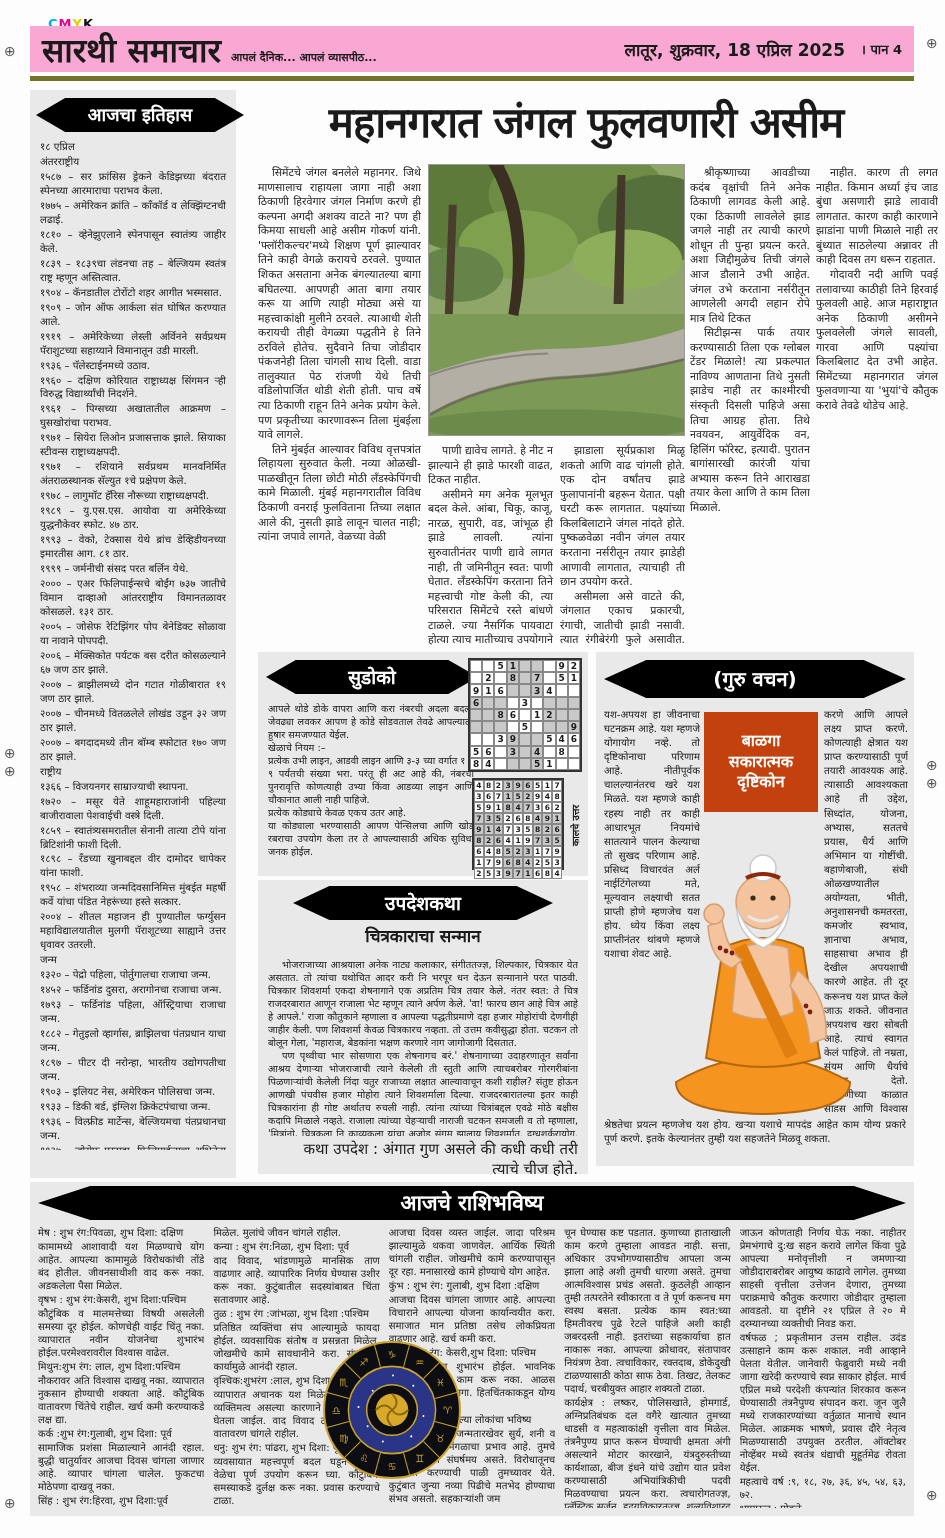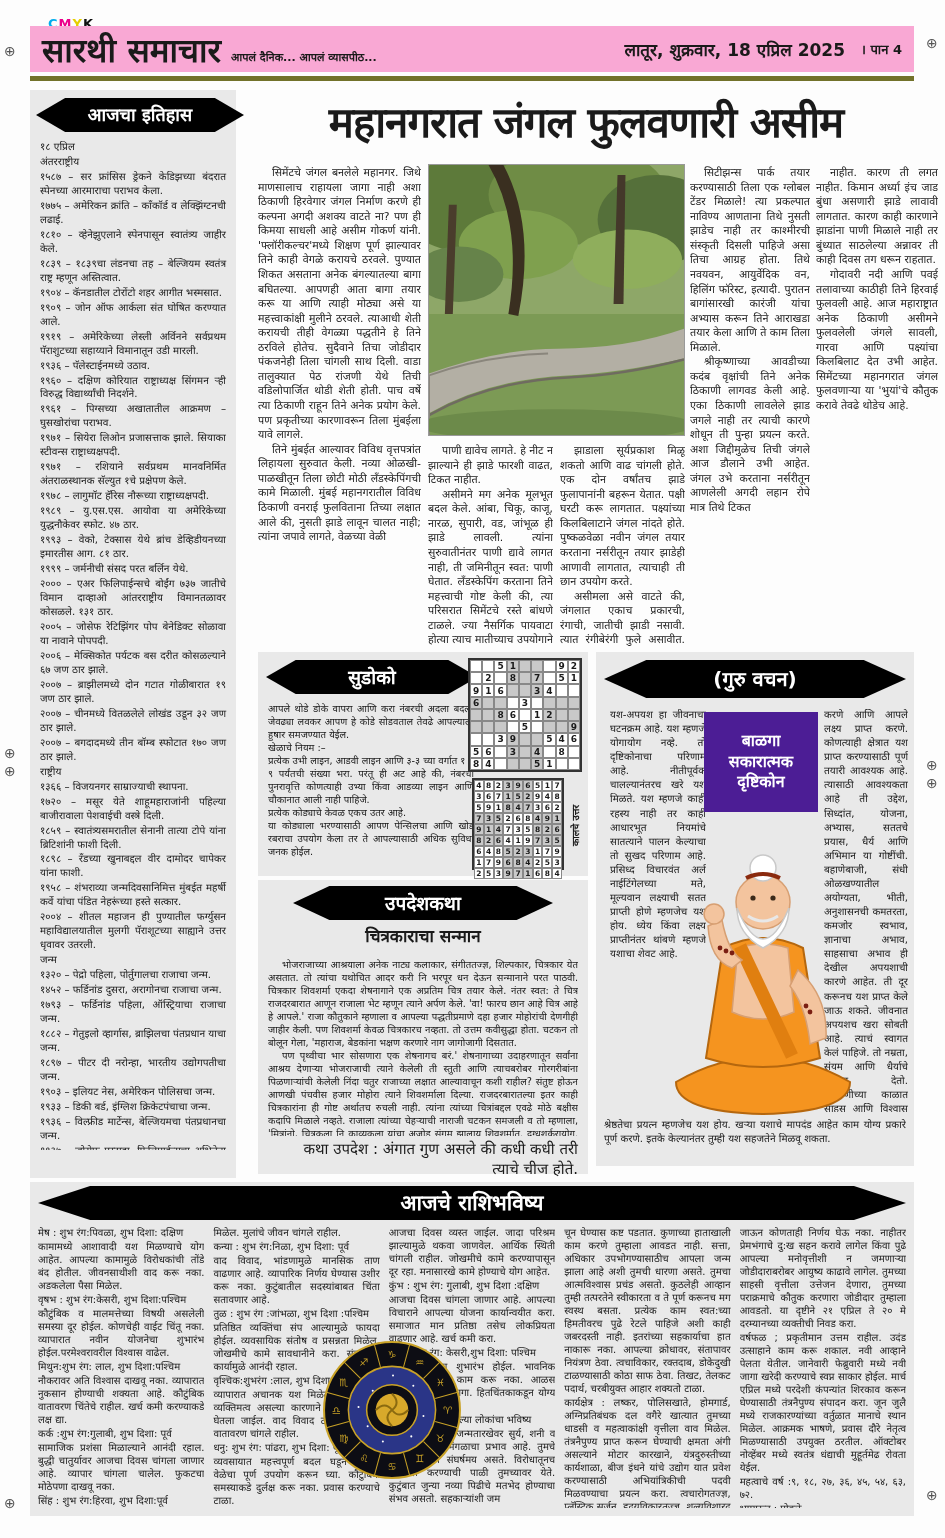--- a/index.html
+++ b/index.html
@@ -43,22 +43,22 @@
   .sgrid{position:absolute;display:grid;background:#fff;border:2px solid #333;box-sizing:border-box;}
   #sudoku-puzzle{right:6px;top:6px;width:114px;height:114px;grid-template-columns:repeat(9,1fr);font-size:9px;}
   #sudoku-solution{right:24px;top:126px;width:92px;height:92px;grid-template-columns:repeat(9,1fr);font-size:7.5px;}
   .scell{border:0.5px solid #888;display:flex;align-items:center;justify-content:center;font-weight:bold;background:#fff;}
   .scell.shade{background:#c9c9c9;}
   #solution-label{position:absolute;right:6px;top:128px;height:90px;writing-mode:vertical-rl;transform:rotate(180deg);
                   font-size:9.5px;font-weight:bold;text-align:center;}
   
   #guru{left:596px;top:652px;width:318px;height:514px;}
   #guru .banner{position:absolute;left:8px;top:8px;width:302px;height:38px;line-height:38px;font-size:20px;}
-  #guru-left{position:absolute;left:8px;top:56px;width:96px;height:404px;font-size:10.2px;line-height:1.38;text-align:justify;overflow:hidden;margin-left:6px;}
-  #guru-box{position:absolute;left:108px;top:60px;width:114px;height:100px;background:#4c1d95;color:#fff;
+  #guru-left{position:absolute;left:8px;top:56px;width:96px;height:404px;font-size:10.2px;line-height:1.38;text-align:justify;overflow:hidden;}
+  #guru-box{position:absolute;left:108px;top:60px;width:114px;height:100px;background:#c2410c;color:#fff;
             display:flex;align-items:center;justify-content:center;text-align:center;
             font-size:16px;font-weight:bold;line-height:1.3;padding:4px;box-sizing:border-box;}
   #guru-right{position:absolute;left:228px;top:56px;width:84px;height:404px;font-size:10.2px;line-height:1.38;text-align:justify;overflow:hidden;}
   #guru-svg{position:absolute;left:72px;top:168px;width:190px;height:300px;}
   #guru-bottom{position:absolute;left:8px;top:466px;width:302px;height:44px;font-size:10.2px;line-height:1.38;text-align:justify;overflow:hidden;}
   
   #story{left:258px;top:880px;width:330px;height:294px;}
   #story .banner{position:absolute;left:35px;top:6px;width:260px;height:34px;line-height:34px;font-size:19px;}
   #story-subtitle{position:absolute;left:0;top:44px;width:330px;text-align:center;font-size:17px;font-weight:800;}
   #story-body{position:absolute;left:10px;top:78px;width:310px;height:178px;font-size:9.7px;line-height:1.34;text-align:justify;overflow:hidden;}
@@ -177,22 +177,22 @@
     </div>
   <div class="acol" style="left:428px;top:444px;width:125px;height:202px">
       <p>पाणी द्यावेच लागते. हे नीट न झाल्याने ही झाडे फारशी वाढत, टिकत नाहीत.</p>
       <p>असीमने मग अनेक मूलभूत बदल केले. आंबा, चिकू, काजू, नारळ, सुपारी, वड, जांभूळ ही झाडे लावली. त्यांना सुरुवातीनंतर पाणी द्यावे लागत नाही, ती जमिनीतून स्वत: पाणी घेतात. लँडस्केपिंग करताना तिने महत्त्वाची गोष्ट केली की, त्या परिसरात सिमेंटचे रस्ते बांधणे टाळले. ज्या नैसर्गिक पायवाटा होत्या त्याच मातीच्याच उपयोगाने करून घेतल्या. रानात कधीही पडलेला पालापाचोळा उचलायचा नाही, तिथल्याच मातीत मुरू द्यायचा. त्यातून खत तयार होते. छोटे-मोठे कीटक, किडेमुंग्या वस्तीला येतात आणि त्यांचे परस्परांवर अवलंबून जीवन सुरू होते. दोन झाडांत अंतर ठेवल्यामुळे प्रत्येक</p>
     </div>
   <div class="acol" style="left:560px;top:444px;width:125px;height:202px">
       <p>झाडाला सूर्यप्रकाश मिळू शकतो आणि वाढ चांगली होते. एक दोन वर्षांतच झाडे फुलापानांनी बहरून येतात. पक्षी घरटी करू लागतात. पक्ष्यांच्या किलबिलाटाने जंगल नांदते होते. पुष्कळवेळा नवीन जंगल तयार करताना नर्सरीतून तयार झाडेही आणावी लागतात, त्याचाही ती छान उपयोग करते.</p>
       <p>असीमला असे वाटते की, जंगलात एकाच प्रकारची, रंगाची, जातीची झाडी नसावी. त्यात रंगीबेरंगी फुले असावीत. म्हणून नवी मुंबई इथे तिने बकुळीचे बन केले. एका ठिकाणी बहावा लावलेला आहे, तर अनेक ठिकाणी रानजाई लावलेल्या आहेत. जारूळ, बुच, पारिजातक आणि गोकर्ण हे खासकरून अनेक ठिकाणी लावले आहेत. अशा जंगलात वेगवेगळ्या मोसमात वेगवेगळ्या रंगाची फुले बहरावीत असा तिचा कल्पक प्रयत्न असतो. कश्मीरमध्ये</p>
     </div>
   <div class="acol" style="left:690px;top:166px;width:120px;height:480px">
+      <p>श्रीकृष्णाच्या आवडीच्या कदंब वृक्षांची तिने अनेक ठिकाणी लागवड केली आहे. एका ठिकाणी लावलेले झाड जगले नाही तर त्याची कारणे शोधून ती पुन्हा प्रयत्न करते. अशा जिद्दीमुळेच तिची जंगले आज डौलाने उभी आहेत. जंगल उभे करताना नर्सरीतून आणलेली अगदी लहान रोपे मात्र तिथे टिकत</p>
       <p>सिटीझन्स पार्क तयार करण्यासाठी तिला एक ग्लोबल टेंडर मिळाले! त्या प्रकल्पात नाविण्य आणताना तिथे नुसती झाडेच नाही तर काश्मीरची संस्कृती दिसली पाहिजे असा तिचा आग्रह होता. तिथे नवयवन, आयुर्वेदिक वन, हिलिंग फॉरेस्ट, इत्यादी. पुरातन बागांसारखी कारंजी यांचा अभ्यास करून तिने आराखडा तयार केला आणि ते काम तिला मिळाले.</p>
-      <p>श्रीकृष्णाच्या आवडीच्या कदंब वृक्षांची तिने अनेक ठिकाणी लागवड केली आहे. एका ठिकाणी लावलेले झाड जगले नाही तर त्याची कारणे शोधून ती पुन्हा प्रयत्न करते. अशा जिद्दीमुळेच तिची जंगले आज डौलाने उभी आहेत. जंगल उभे करताना नर्सरीतून आणलेली अगदी लहान रोपे मात्र तिथे टिकत</p>
     </div>
   <div class="acol" style="left:816px;top:166px;width:122px;height:480px">
       <p>नाहीत. कारण ती लगत नाहीत. किमान अर्ध्या इंच जाड बुंधा असणारी झाडे लावावी लागतात. कारण काही कारणाने झाडांना पाणी मिळाले नाही तर बुंध्यात साठलेल्या अन्नावर ती काही दिवस तग धरून राहतात.</p>
       <p>गोदावरी नदी आणि पवई तलावाच्या काठीही तिने हिरवाई फुलवली आहे. आज महाराष्ट्रात अनेक ठिकाणी असीमने फुलवलेली जंगले सावली, गारवा आणि पक्ष्यांचा किलबिलाट देत उभी आहेत. सिमेंटच्या महानगरात जंगल फुलवणाऱ्या या 'भुयां'चे कौतुक करावे तेवढे थोडेच आहे.</p>
     </div>
 
   <div id="sudoku" class="panel">
     <div class="banner">सुडोको</div>
     <div id="sudoku-intro">
         <p>आपले थोडे डोके वापरा आणि करा नंबरची अदला बदल. जेवढ्या लवकर आपण हे कोडे सोडवताल तेवढे आपल्याला हुषार समजण्यात येईल.</p>

